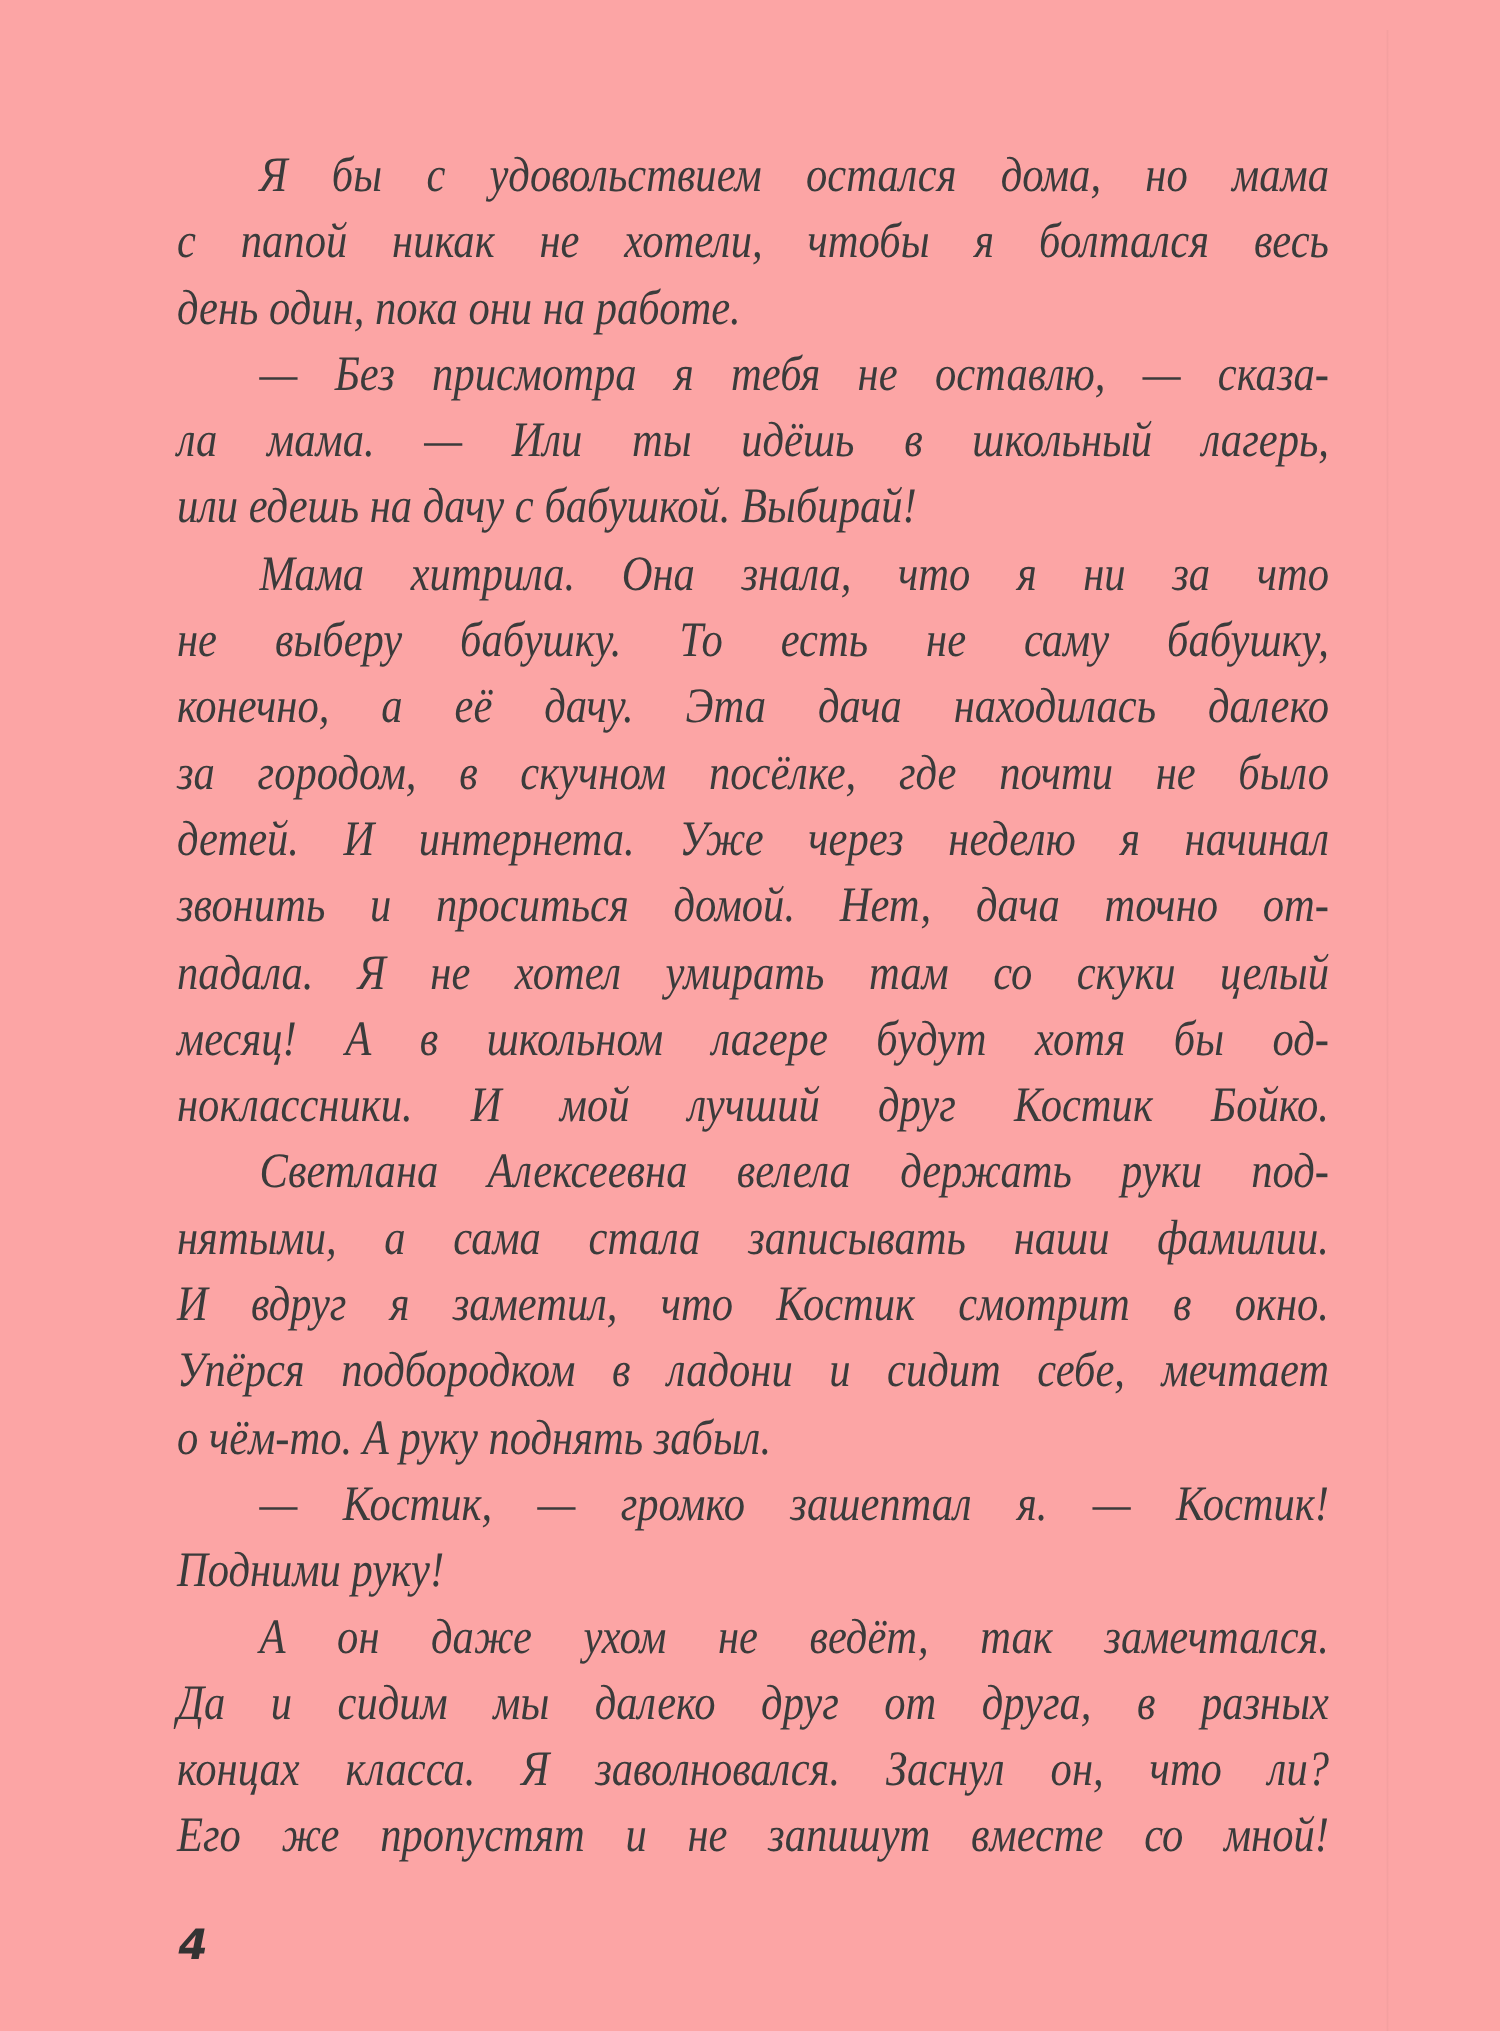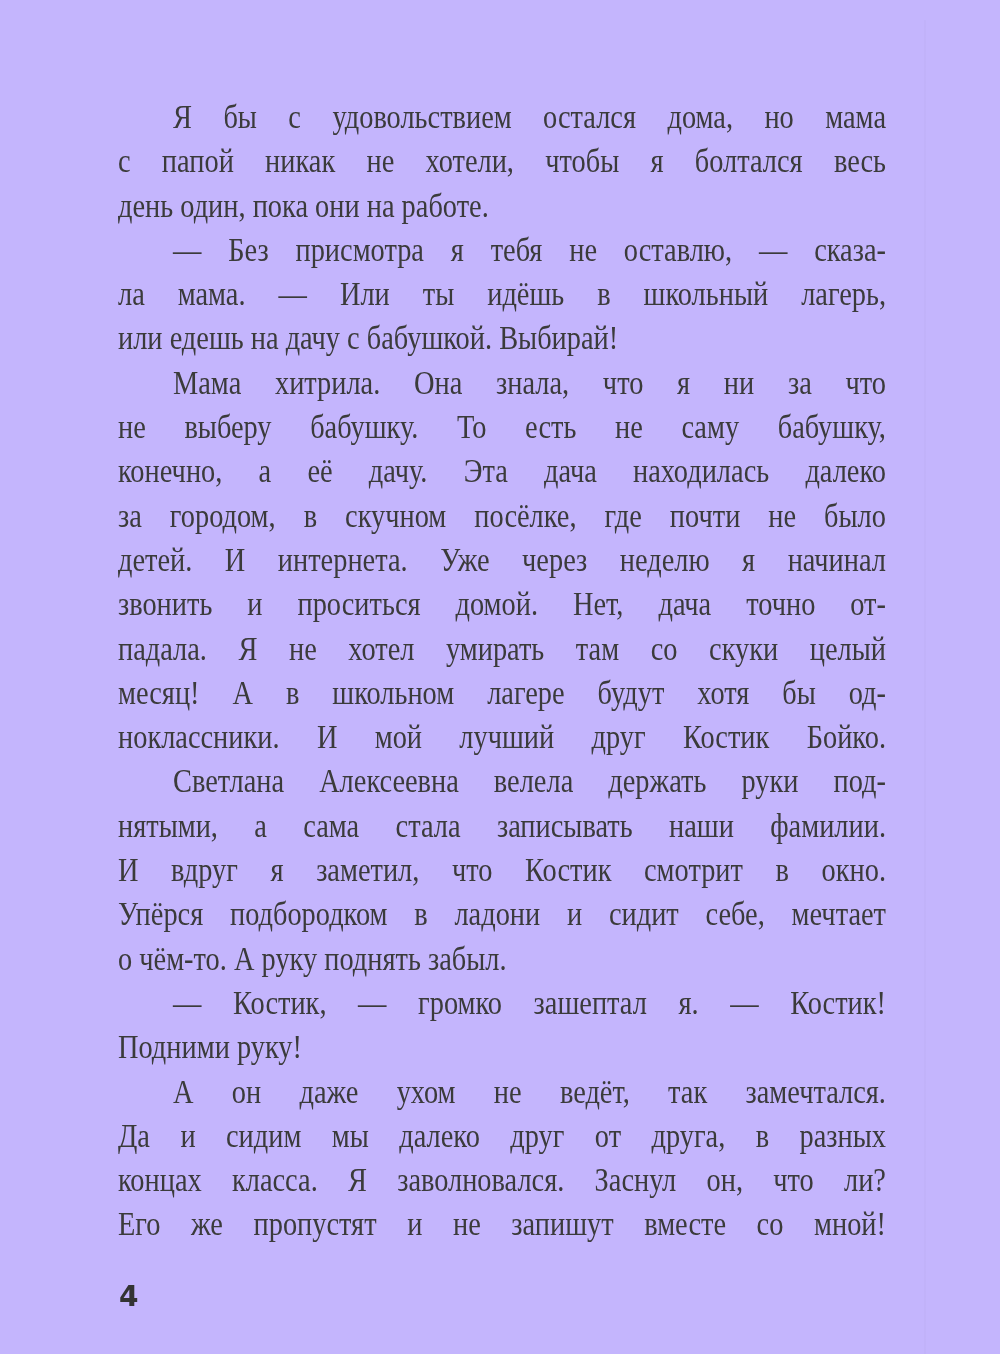--- a/index.html
+++ b/index.html
@@ -11,21 +11,22 @@
       width: 1000px;
       height: 1354px;
       position: relative;
       overflow: hidden;
     }
     .page {
       position: absolute;
       left: 0; top: 0;
       width: 1000px;
       height: 1354px;
-      background: #c4b5fd;
+      background: #fca5a5;
+      font-style: italic;
     }
     .fold-shadow {
       position: absolute;
       left: 924px;
       top: 20px;
       width: 2px;
       height: 1334px;
       background: linear-gradient(to right, rgba(0,0,0,0.0), rgba(0,0,0,0.03), rgba(0,0,0,0.0));
     }
     .text-block {

